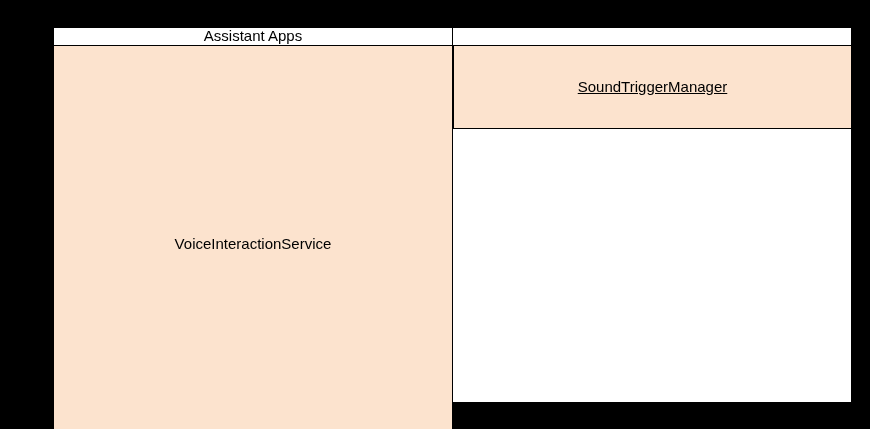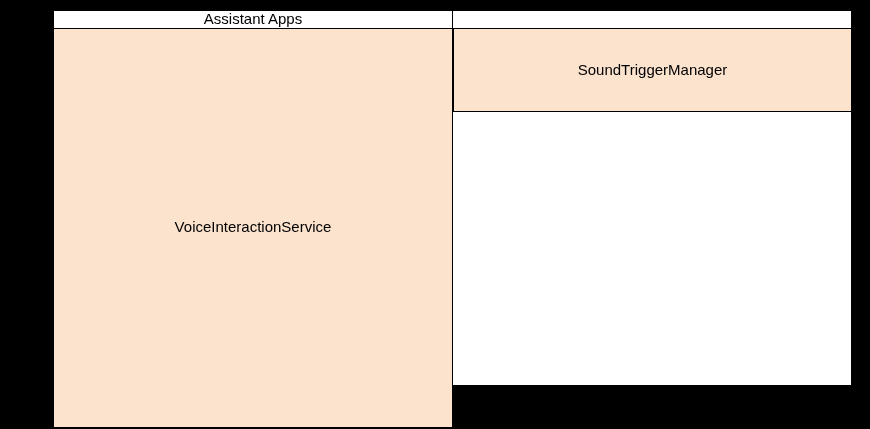--- a/index.html
+++ b/index.html
@@ -11,21 +11,21 @@
     width: 870px;
     height: 429px;
     position: relative;
     overflow: hidden;
     font-family: "Liberation Sans", sans-serif;
   }
 
   #diagram {
     position: absolute;
     left: 53px;
-    top: 10px;
+    top: 27px;
     width: 799px;
     height: 376px;
     box-sizing: border-box;
     border: 1px solid #000000;
     background: #ffffff;
     display: flex;
     flex-direction: column;
   }
 
   .row {
@@ -76,21 +76,21 @@
     font-size: 15px;
     color: #000000;
     text-align: center;
     border: 1px solid #000000;
     margin: -1px 0 0 -1px;
     width: 399px;
     flex: 0 0 399px;
     white-space: nowrap;
   }
   .h42 { height: 42px; }
-  .h84 { height: 84px; }
+  .h84 { height: 84px; text-decoration: underline; }
 
   
   .fill-white  { background: #ffffff; }
   .fill-peach  { background: #fce3ce; }
 </style>
 </head>
 <body>
 
 <div id="diagram">
 

